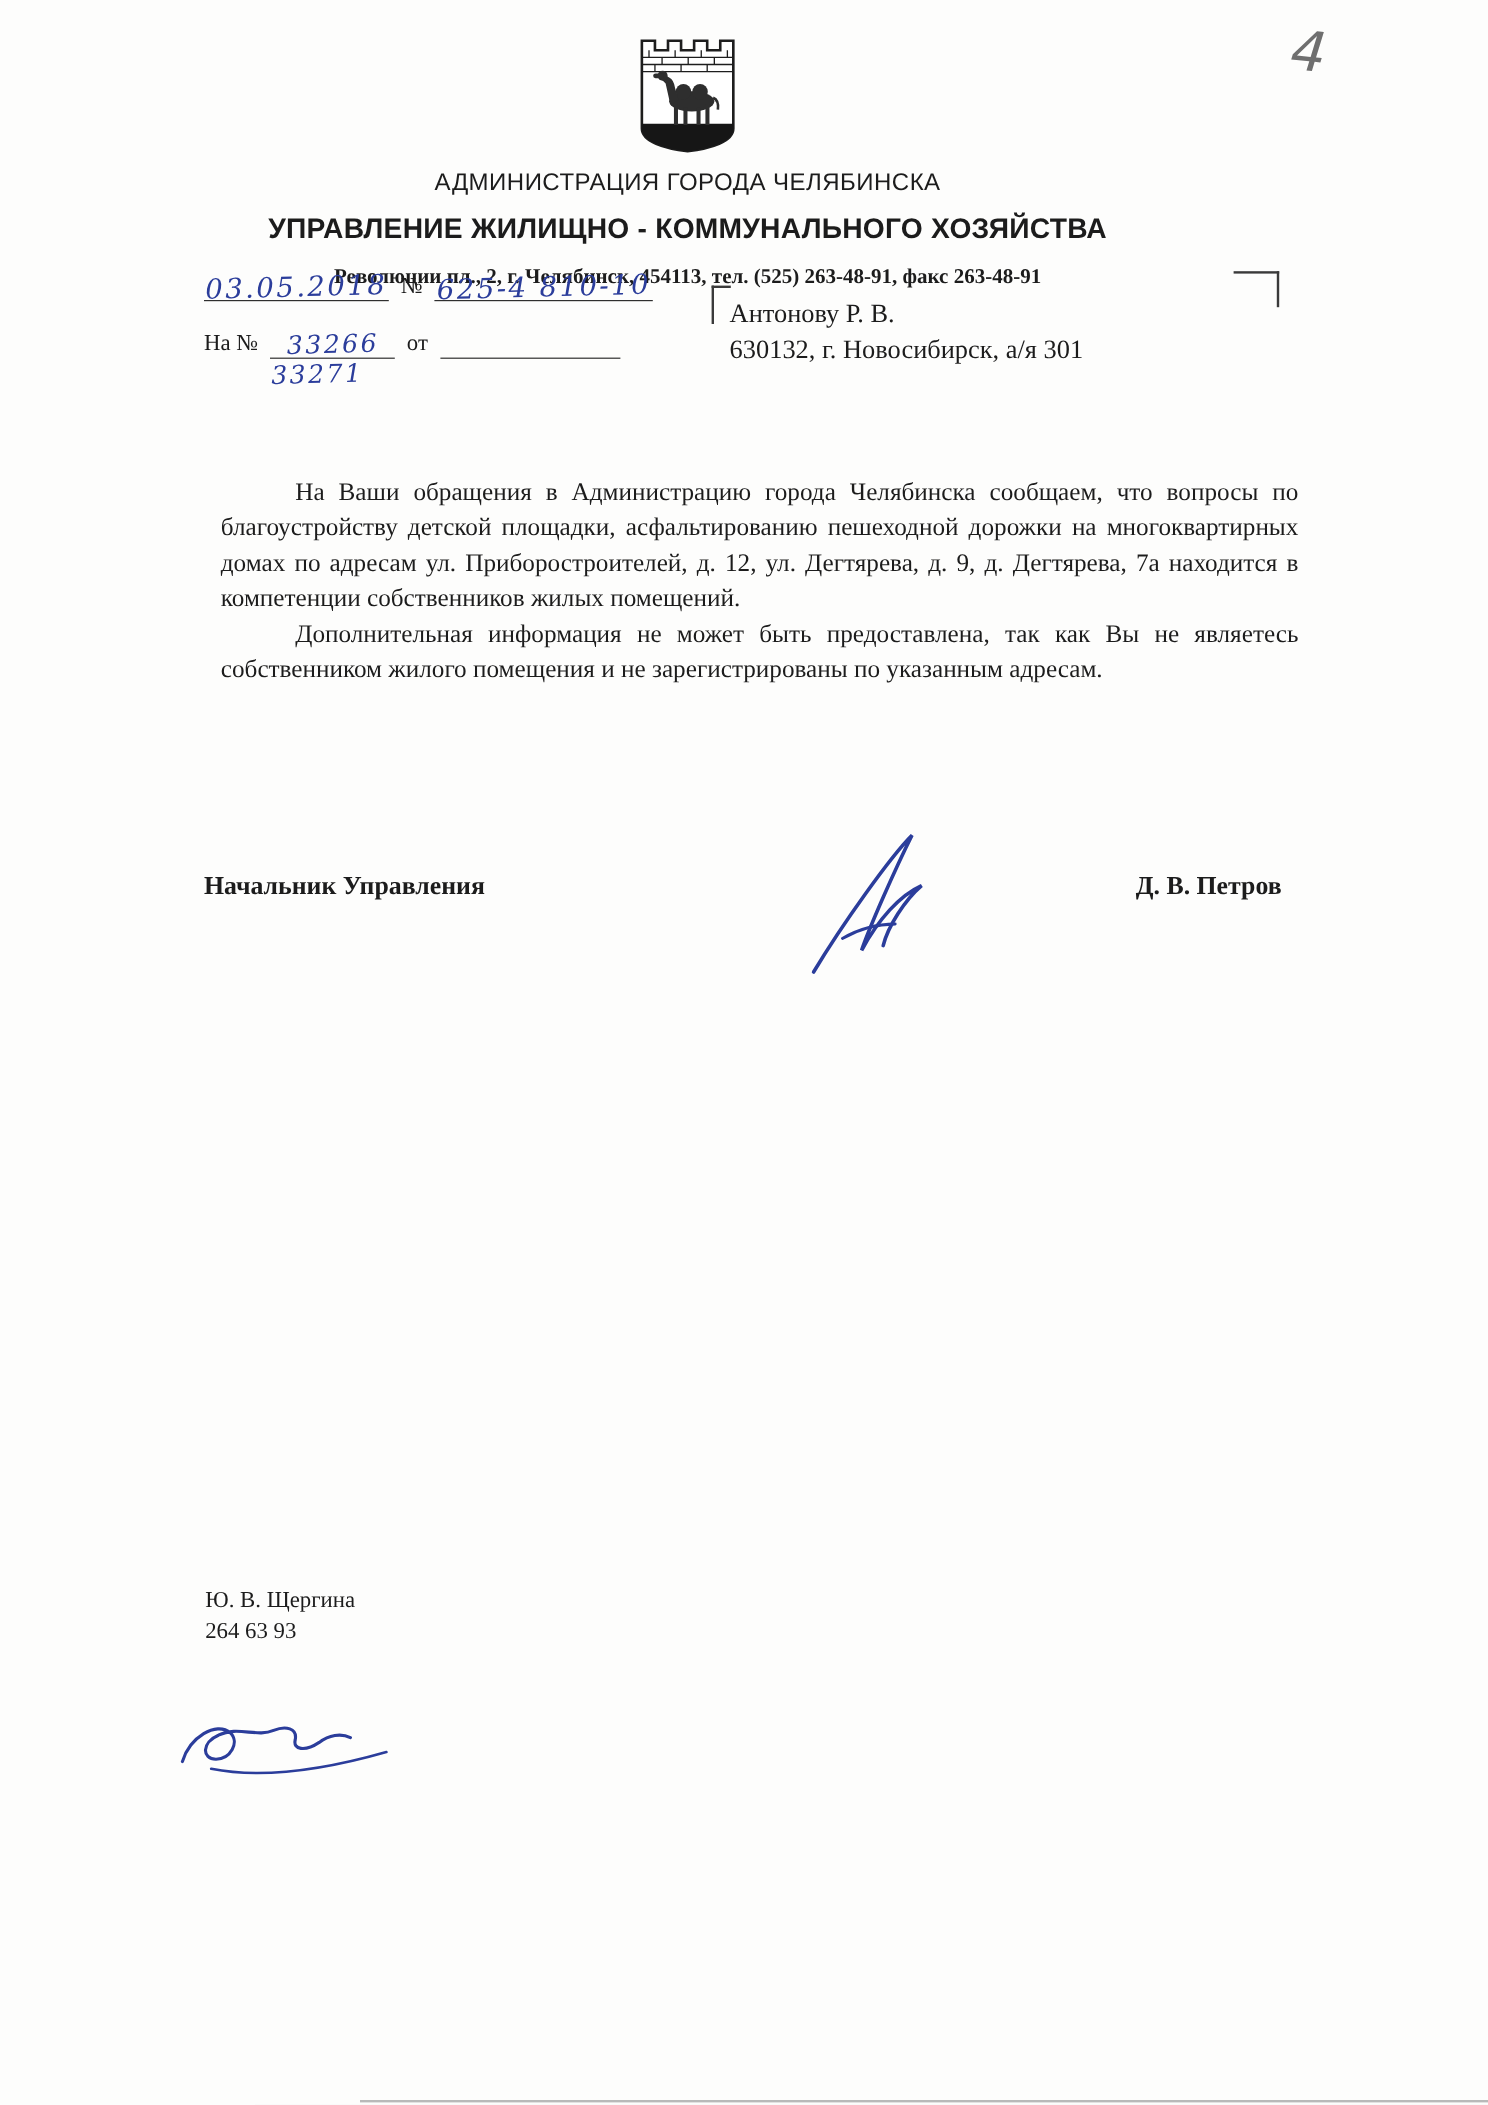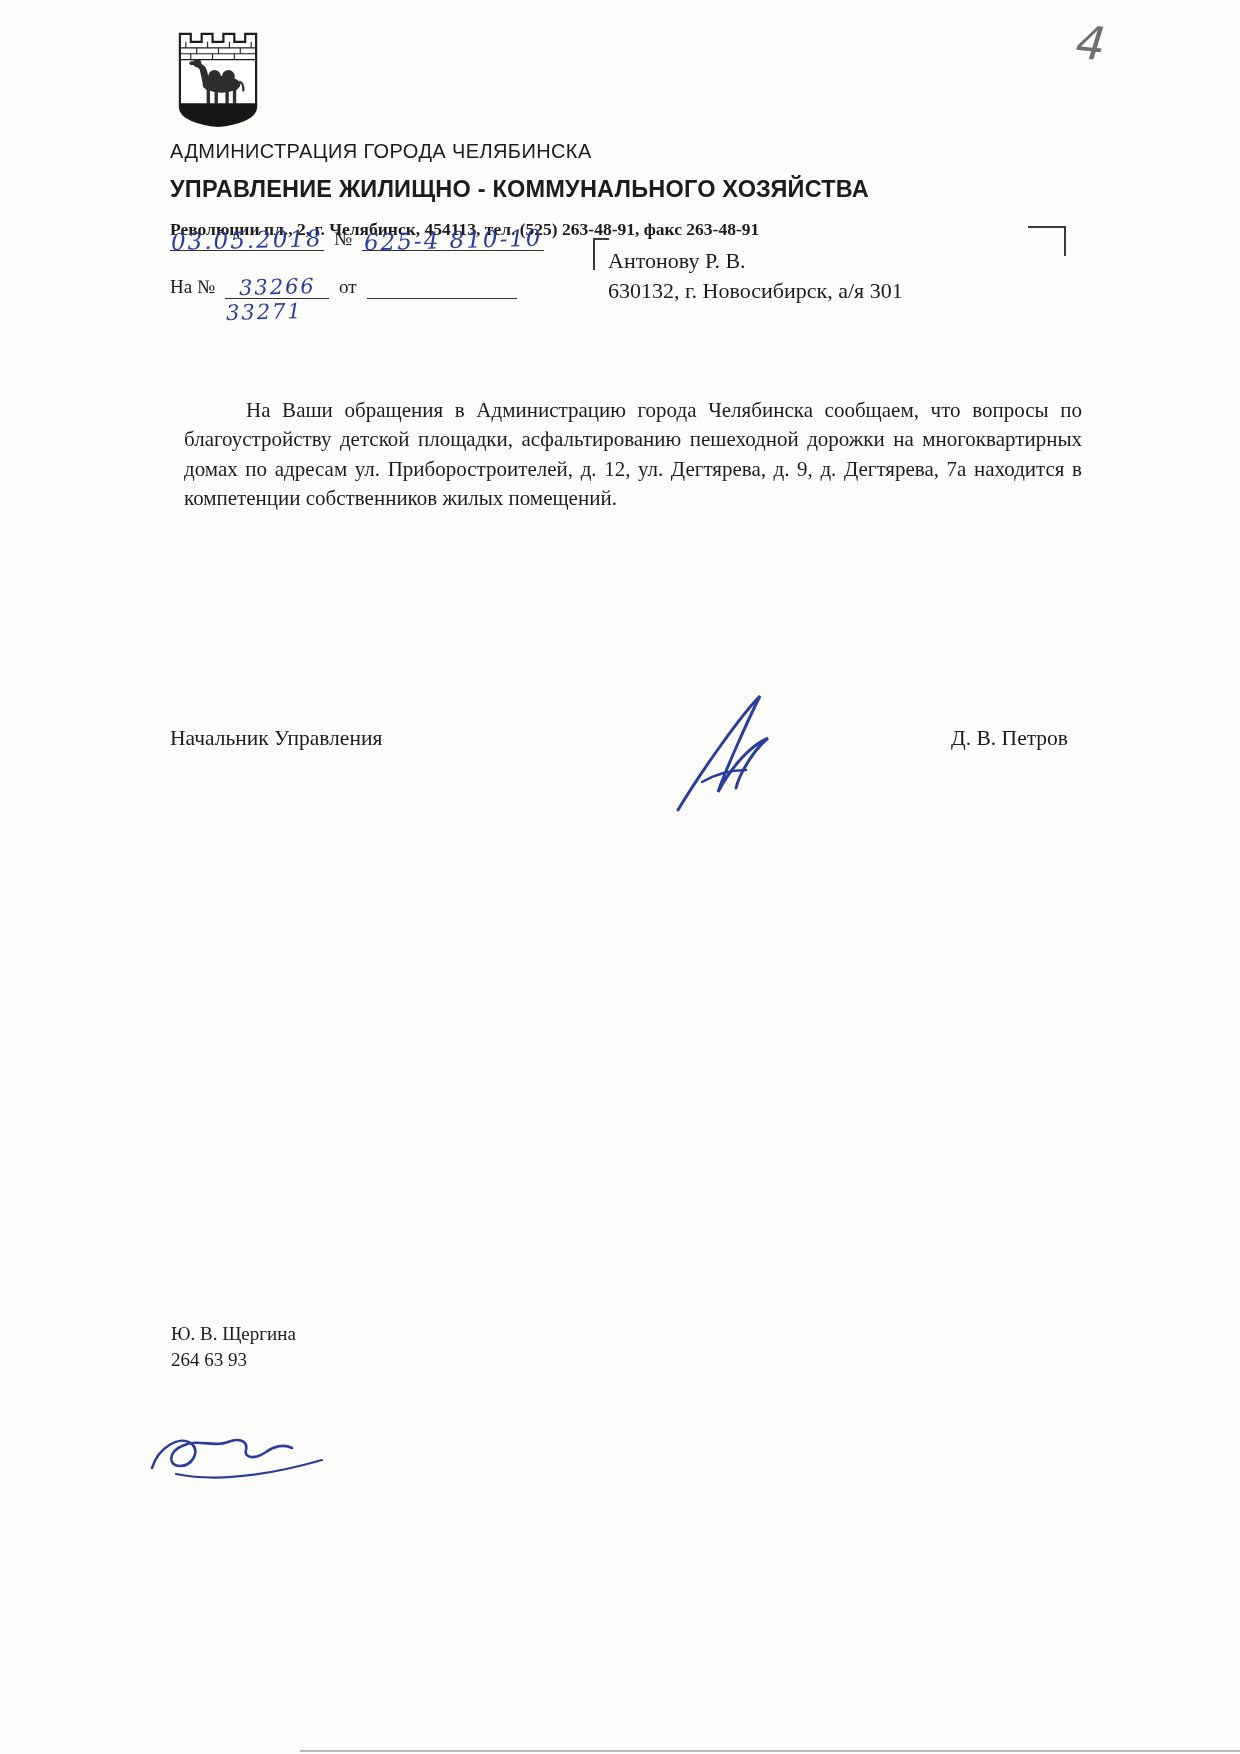--- a/index.html
+++ b/index.html
@@ -15,20 +15,21 @@
     font-family: "Liberation Serif", serif;
     color: #1c1c1c;
   }
 
   
   .header-block {
     position: absolute;
     left: 170px;
     top: 26px;
     width: 806px;
+    text-align: center;
   }
   .emblem { display: inline-block; }
   .org1 {
     font-family: "Liberation Sans", sans-serif;
     font-size: 20px;
     letter-spacing: .4px;
     margin-top: 8px;
   }
   .org2 {
     font-family: "Liberation Sans", sans-serif;
@@ -126,20 +127,21 @@
   
   .sign-row {
     position: absolute;
     left: 170px;
     top: 726px;
     width: 898px;
     display: flex;
     justify-content: space-between;
     align-items: baseline;
     font-size: 21.5px;
+    font-weight: bold;
   }
   .main-signature {
     position: absolute;
     left: 650px;
     top: 688px;
   }
 
   
   .executor {
     position: absolute;
@@ -226,20 +228,21 @@
 
   <span class="corner-left"></span>
   <span class="corner-right"></span>
   <div class="recipient">
     <div>Антонову Р. В.</div>
     <div>630132, г. Новосибирск, а/я 301</div>
   </div>
 
   <div class="body-text">
     <p>На Ваши обращения в Администрацию города Челябинска сообщаем, что вопросы по благоустройству детской площадки, асфальтированию пешеходной дорожки на многоквартирных домах по адресам ул. Приборостроителей, д. 12, ул. Дегтярева, д. 9, д. Дегтярева, 7а находится в компетенции собственников жилых помещений.</p>
+    <p>Дополнительная информация не может быть предоставлена, так как Вы не являетесь собственником жилого помещения и не зарегистрированы по указанным адресам.</p>
   </div>
 
   <div class="sign-row">
     <span>Начальник Управления</span>
     <span>Д. В. Петров</span>
   </div>
   <span class="main-signature">
     <svg width="170" height="130" viewBox="0 0 170 130" aria-hidden="true">
       <path d="M28 122 C52 82 92 26 110 8 C96 36 74 86 68 104 C82 78 100 58 118 50 C104 62 90 84 86 100" fill="none" stroke="#2b3d9b" stroke-width="3" stroke-linecap="round"></path>
       <path d="M52 94 C66 86 82 82 96 82" fill="none" stroke="#2b3d9b" stroke-width="2.4" stroke-linecap="round"></path>

